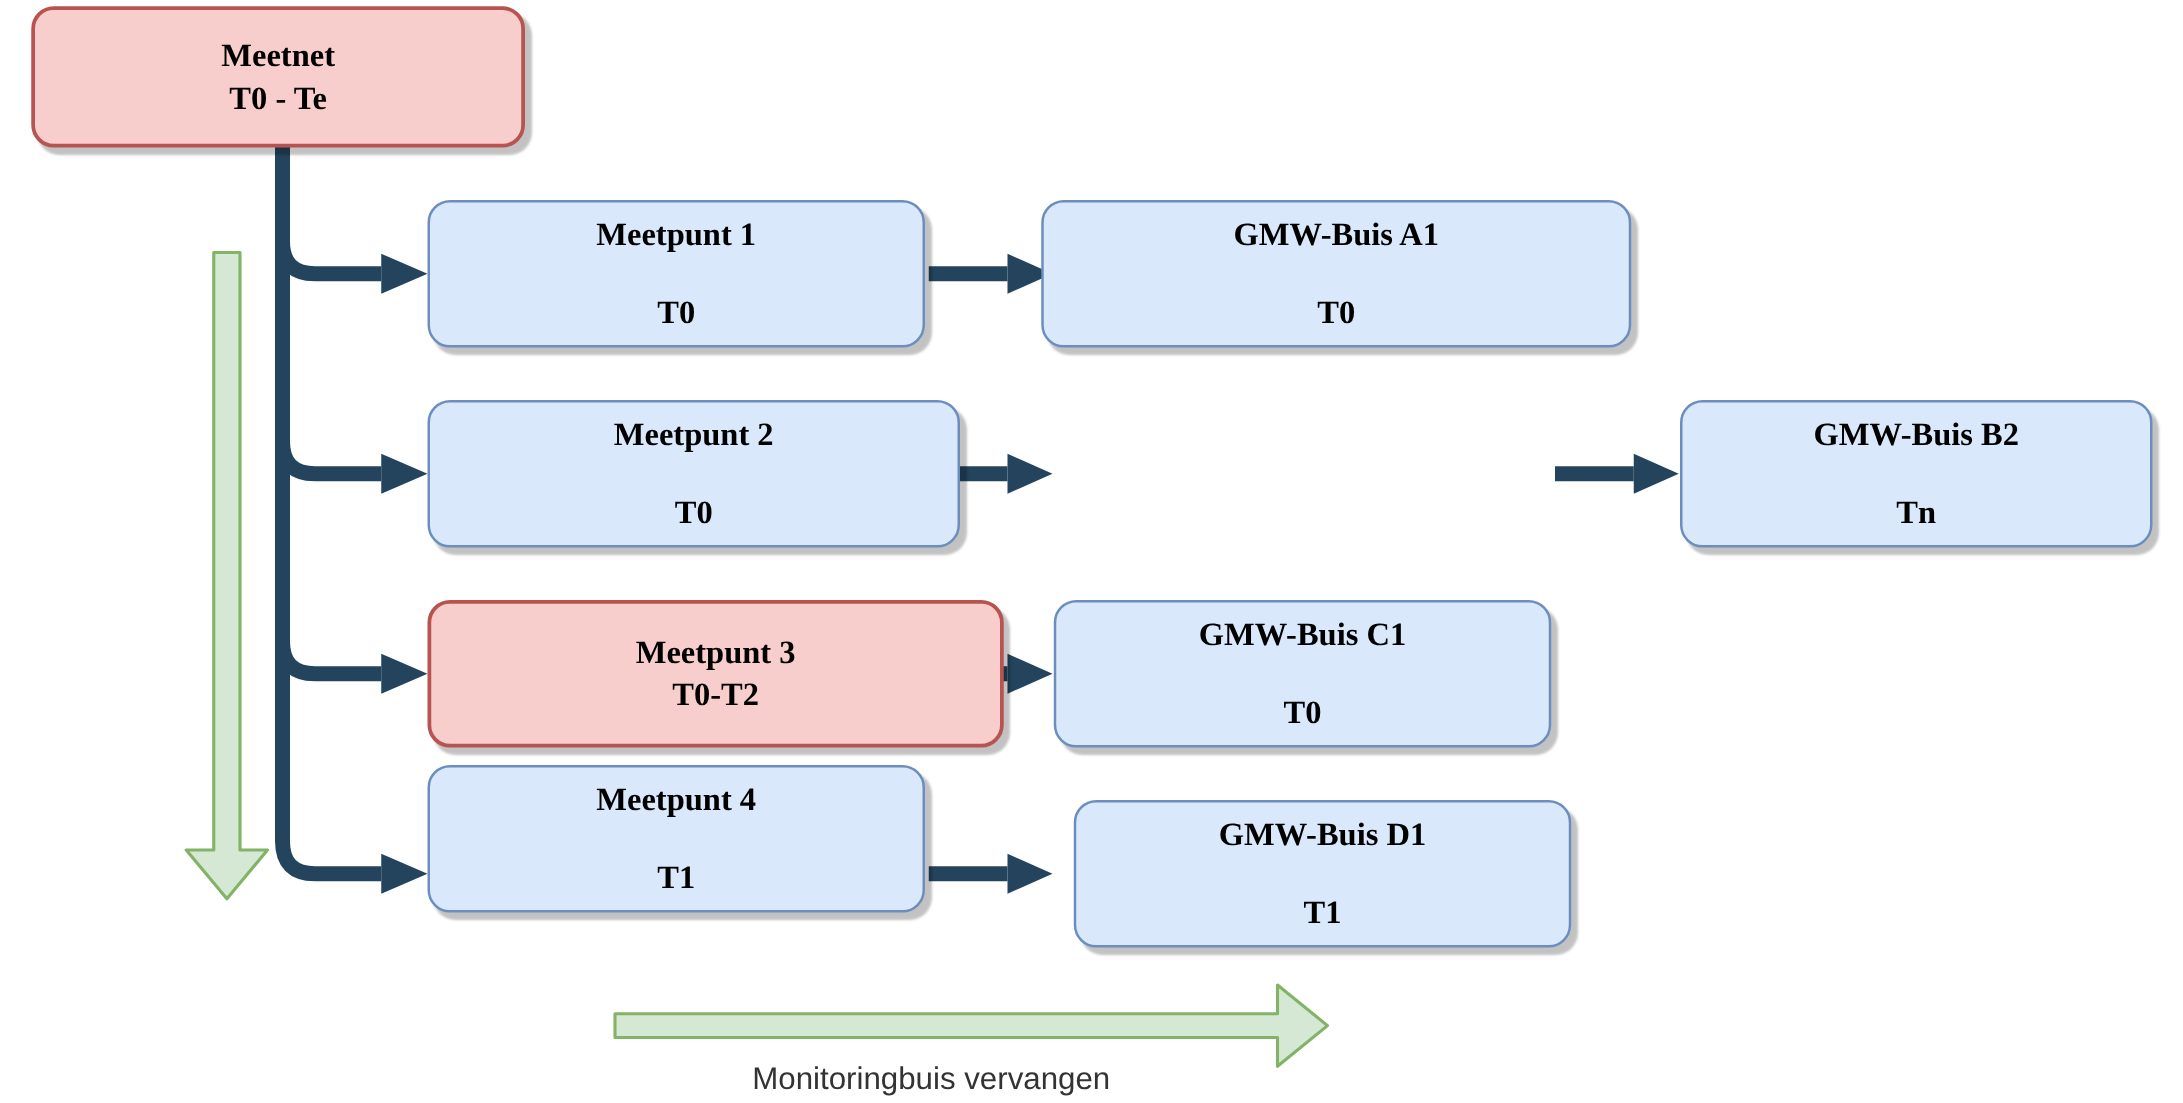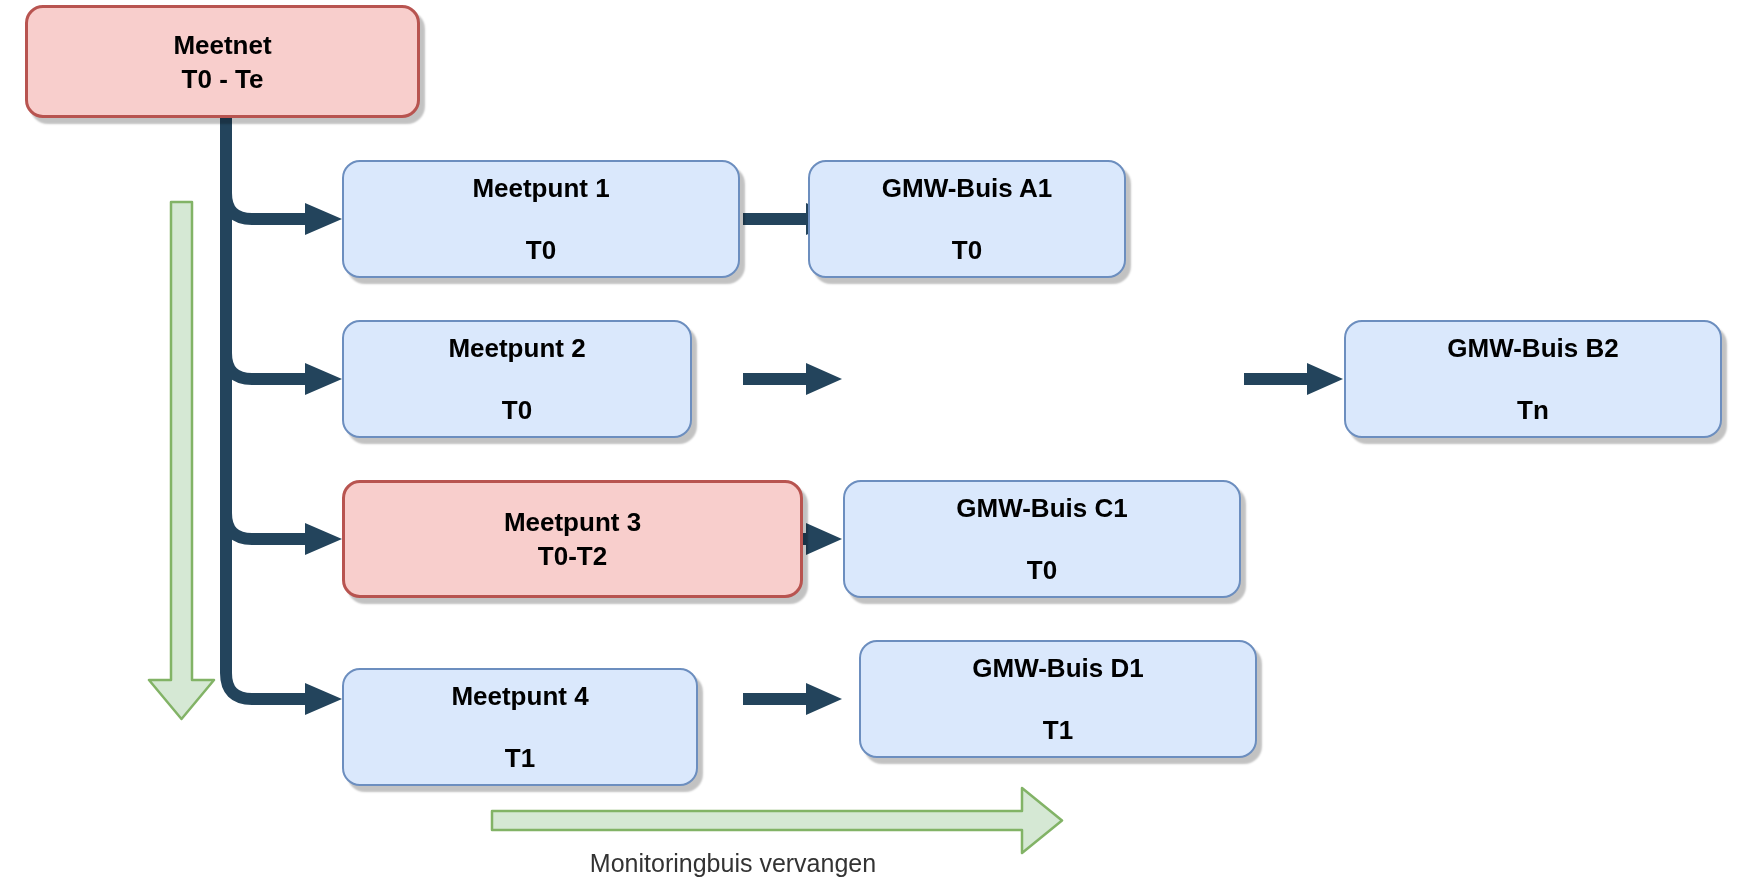--- a/index.html
+++ b/index.html
@@ -9,29 +9,30 @@
   }
   .layer{position:absolute;left:0;top:0;}
   .conn{fill:none;stroke:#23445C;stroke-width:12;}
   .head{fill:#23445C;stroke:none;}
   .green-shape{fill:#D5E8D4;stroke:#82B366;stroke-width:2.5;stroke-linejoin:round;}
   .box{
     position:absolute;box-sizing:border-box;border-radius:18px;
     display:flex;flex-direction:column;align-items:center;justify-content:center;
     text-align:center;font-weight:bold;font-size:26px;line-height:34px;color:#000;
     box-shadow:5px 6px 2px rgba(0,0,0,0.24);
+    font-family:Liberation Serif, serif;
   }
   .box.blue{background:#DAE8FC;border:2px solid #6C8EBF;gap:28px;}
   .box.red{background:#F8CECC;border:3px solid #B85450;}
   .side-label{
     position:absolute;left:8px;top:400px;width:148px;text-align:center;
     font-size:23px;line-height:30px;color:#333333;
   }
   .bottom-label{
-    position:absolute;left:528px;top:849px;width:410px;text-align:center;
+    position:absolute;left:540px;top:849px;width:410px;text-align:center;
     font-size:25px;color:#333333;
   }
 </style>
 </head>
 <body>
 
 <div class="canvas">
 
   <svg class="layer" width="1746" height="882" viewBox="0 0 1746 882">
 
@@ -73,44 +74,44 @@
 
   <div class="box red" style="left:25px;top:5px;width:395px;height:113px">
     <span>Meetnet</span>
     <span>T0 - Te</span>
   </div>
 
   <div class="box blue" style="left:342px;top:160px;width:398px;height:118px">
     <span>Meetpunt 1</span>
     <span>T0</span>
   </div>
-  <div class="box blue" style="left:808px;top:160px;width:318px;height:118px">
+  <div class="box blue" style="left:833px;top:160px;width:472px;height:118px">
     <span>GMW-Buis A1</span>
     <span>T0</span>
   </div>
 
-  <div class="box blue" style="left:342px;top:320px;width:350px;height:118px">
+  <div class="box blue" style="left:342px;top:320px;width:426px;height:118px">
     <span>Meetpunt 2</span>
     <span>T0</span>
   </div>
   <div class="box blue" style="left:1344px;top:320px;width:378px;height:118px">
     <span>GMW-Buis B2</span>
     <span>Tn</span>
   </div>
 
   <div class="box red" style="left:342px;top:480px;width:461px;height:118px">
     <span>Meetpunt 3</span>
     <span>T0-T2</span>
   </div>
   <div class="box blue" style="left:843px;top:480px;width:398px;height:118px">
     <span>GMW-Buis C1</span>
     <span>T0</span>
   </div>
 
-  <div class="box blue" style="left:342px;top:668px;width:356px;height:118px">
+  <div class="box blue" style="left:342px;top:612px;width:398px;height:118px">
     <span>Meetpunt 4</span>
     <span>T1</span>
   </div>
   <div class="box blue" style="left:859px;top:640px;width:398px;height:118px">
     <span>GMW-Buis D1</span>
     <span>T1</span>
   </div>
 
   <div class="bottom-label">Monitoringbuis vervangen</div>
 

